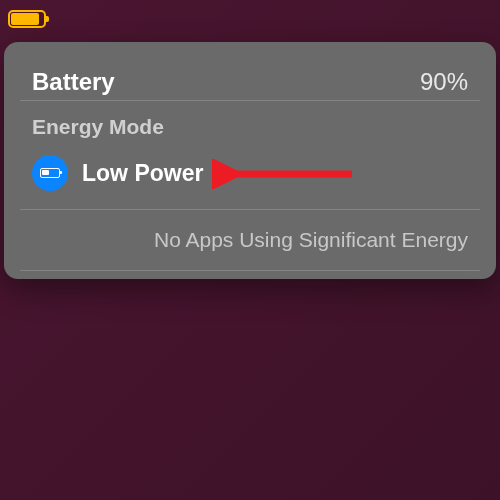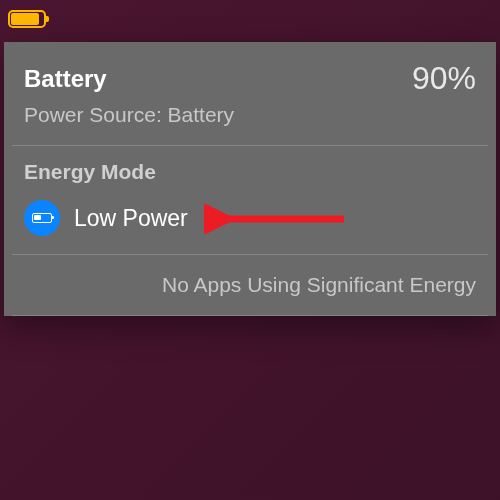--- a/index.html
+++ b/index.html
@@ -44,38 +44,38 @@
       width: 28px;
       background: #ffb800;
       border-radius: 2px;
     }
     .panel {
       position: absolute;
       top: 42px;
       left: 4px;
       right: 4px;
       background: #6a6a6a;
-      border-radius: 0;
-      padding: 0;
+      border-radius: 14px;
+      padding: 8px;
       color: #ffffff;
       box-shadow: 0 10px 30px rgba(0,0,0,0.4);
     }
     .battery-header {
       display: flex;
       justify-content: space-between;
       align-items: center;
       padding: 18px 20px 4px 20px;
     }
     .battery-title {
       font-size: 24px;
       font-weight: 600;
       color: #ffffff;
     }
     .battery-percent {
-      font-size: 32px;
+      font-size: 24px;
       font-weight: 400;
       color: #e8e8e8;
     }
     .power-source {
       font-size: 21px;
       color: #c8c8c8;
       font-weight: 400;
       padding: 2px 20px 18px 20px;
     }
     .divider {
@@ -128,21 +128,21 @@
       top: 1px;
       left: 1px;
       width: 7px;
       height: 5px;
       background: #ffffff;
       border-radius: 1px;
     }
     .mode-label {
       font-size: 23px;
       color: #ffffff;
-      font-weight: 400;
+      font-weight: 700;
     }
     .no-apps {
       font-size: 21px;
       color: #c8c8c8;
       padding: 18px 20px;
       text-align: right;
     }
     .settings-row {
       font-size: 22px;
       color: #ffffff;
@@ -165,21 +165,20 @@
     <div class="menubar-battery-fill"></div>
     <div class="menubar-battery-cap"></div>
   </div>
 </div>
 
 <div class="panel">
   <div class="battery-header">
     <div class="battery-title">Battery</div>
     <div class="battery-percent">90%</div>
   </div>
-  <div class="power-source">Power Source: Battery</div>
 
   <div class="divider"></div>
 
   <div class="energy-mode-title">Energy Mode</div>
 
   <div class="mode-row">
     <div class="mode-icon-circle">
       <div class="mode-icon-battery">
         <div class="mode-icon-battery-fill"></div>
       </div>

